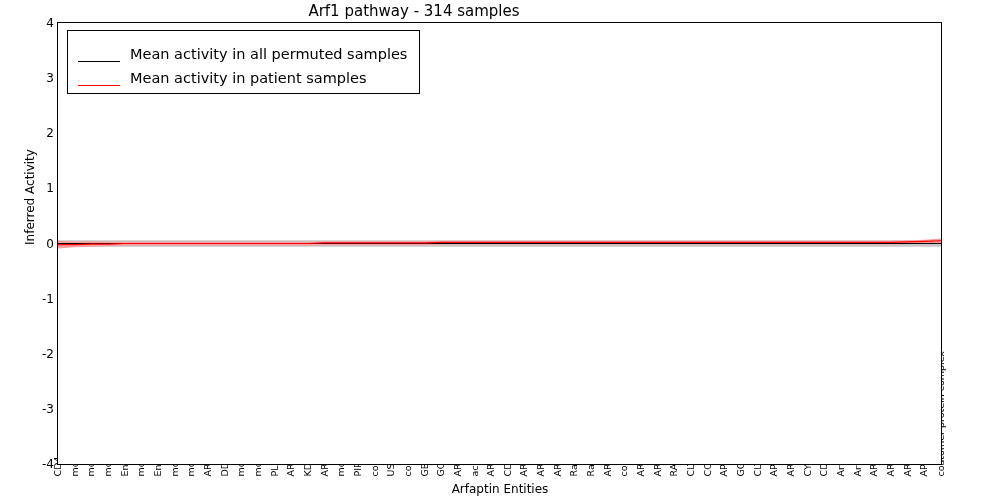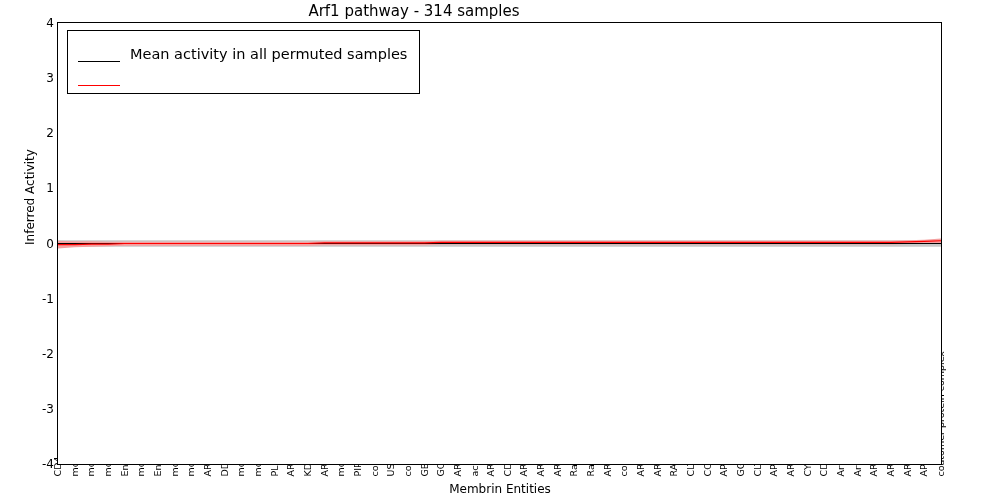--- a/index.html
+++ b/index.html
@@ -124,21 +124,21 @@
   svg { display: block; }
 </style>
 </head>
 <body>
 
 <div id="chart-root">
 
   <div id="chart-title">Arf1 pathway - 314 samples</div>
 
   <div id="ylabel">Inferred Activity</div>
-  <div id="xlabel">Membrin Entities</div>
+  <div id="xlabel">Arfaptin Entities</div>
 
   <div id="yticks">
       <div class="ytick-label" style="top: 464px;">-4</div>
       <div class="ytick-mark" style="left: 58px; top: 464px; position: absolute;"></div>
       <div class="ytick-mark" style="left: 937px; top: 464px; position: absolute;"></div>
       <div class="ytick-label" style="top: 408.875px;">-3</div>
       <div class="ytick-mark" style="left: 58px; top: 408.875px; position: absolute;"></div>
       <div class="ytick-mark" style="left: 937px; top: 408.875px; position: absolute;"></div>
       <div class="ytick-label" style="top: 353.75px;">-2</div>
       <div class="ytick-mark" style="left: 58px; top: 353.75px; position: absolute;"></div>
@@ -336,16 +336,17 @@
       </svg>
   </div>
 
   <div id="legend">
       <div class="legend-row">
         <span class="legend-swatch" style="border-top-color: rgb(0, 0, 0);"></span>
         <span class="legend-text">Mean activity in all permuted samples</span>
       </div>
       <div class="legend-row">
         <span class="legend-swatch" style="border-top-color: rgb(255, 0, 0);"></span>
+        <span class="legend-text">Mean activity in patient samples</span>
       </div>
     </div>
 
 </div>
 
 </body></html>

